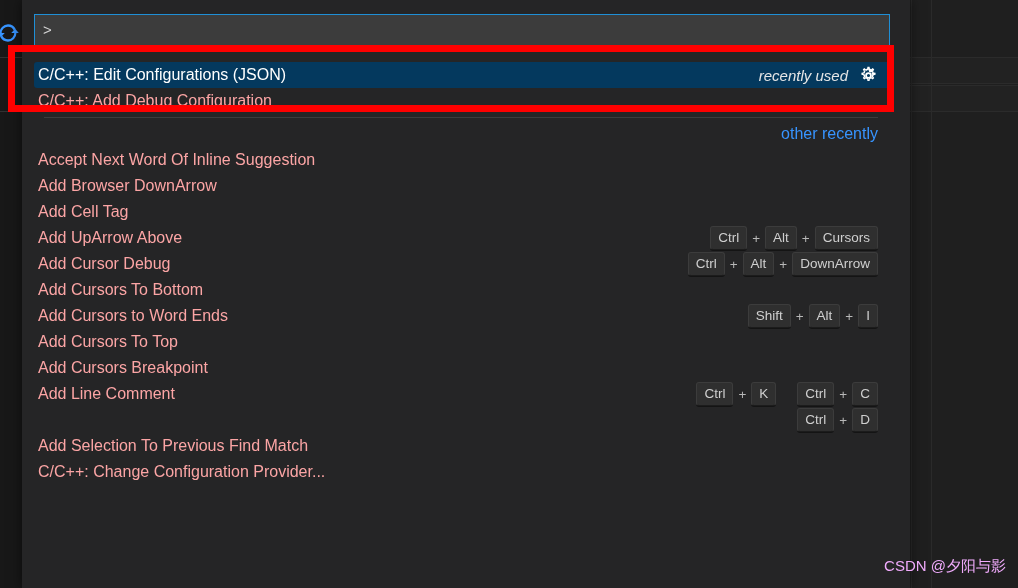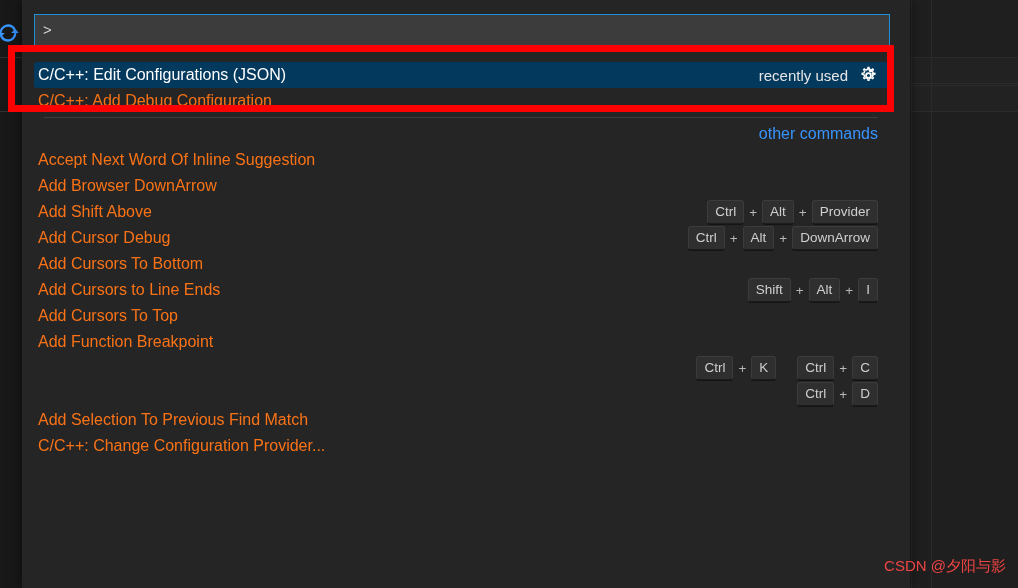--- a/index.html
+++ b/index.html
@@ -117,34 +117,35 @@
     align-items: center;
     padding: 0 12px 0 4px;
     box-sizing: border-box;
     border-radius: 3px;
   }
   .qp-row.selected {
     background: #04395e;
   }
   .qp-label {
     font-size: 16px;
-    color: #f97316;
+    color: #fca5a5;
     white-space: nowrap;
     flex: 0 0 auto;
   }
   .qp-row.selected .qp-label {
     color: #ffffff;
   }
   .qp-spacer { flex: 1 1 auto; }
 
   .qp-badge-area {
     display: flex;
     align-items: center;
     flex: 0 0 auto;
     gap: 5px;
+    font-style: italic;
   }
   .qp-recent {
     font-size: 15px;
     color: #e6e6e6;
     margin-right: 6px;
   }
   .gear {
     width: 19px;
     height: 19px;
     display: block;
@@ -215,21 +216,21 @@
     box-sizing: border-box;
     pointer-events: none;
   }
 
   
   #watermark {
     position: absolute;
     right: 12px;
     bottom: 12px;
     font-size: 15px;
-    color: #ef4444;
+    color: #f0abfc;
     white-space: nowrap;
   }
 </style>
 </head>
 <body>
 
 <div id="backdrop">
   <div class="bg-band" style="top:57px;height:25px;"></div>
   <div class="bg-band" style="top:85px;height:25px;"></div>
   <div class="bg-gutter-line" style="left:911px;"></div>
@@ -268,42 +269,45 @@
         </span>
       </span>
     </div>
 
     <div class="qp-row">
       <span class="qp-label">C/C++: Add Debug Configuration</span>
     </div>
 
     <div class="qp-sep-row">
       <span class="qp-sep-line"></span>
-      <span class="qp-sep-label">other commands</span>
+      <span class="qp-sep-label">other recently</span>
     </div>
 
     <div class="qp-row">
       <span class="qp-label">Accept Next Word Of Inline Suggestion</span>
     </div>
 
     <div class="qp-row">
       <span class="qp-label">Add Browser DownArrow</span>
     </div>
 
-
-    <div class="qp-row">
-      <span class="qp-label">Add Shift Above</span>
+    <div class="qp-row">
+      <span class="qp-label">Add Cell Tag</span>
+    </div>
+
+    <div class="qp-row">
+      <span class="qp-label">Add UpArrow Above</span>
       <span class="qp-spacer"></span>
       <span class="kb-group">
         <span class="kb-chunk">
           <span class="kb-key">Ctrl</span>
           <span class="kb-plus">+</span>
           <span class="kb-key">Alt</span>
           <span class="kb-plus">+</span>
-          <span class="kb-key">Provider</span>
+          <span class="kb-key">Cursors</span>
         </span>
       </span>
     </div>
 
     <div class="qp-row">
       <span class="qp-label">Add Cursor Debug</span>
       <span class="qp-spacer"></span>
       <span class="kb-group">
         <span class="kb-chunk">
           <span class="kb-key">Ctrl</span>
@@ -313,42 +317,43 @@
           <span class="kb-key">DownArrow</span>
         </span>
       </span>
     </div>
 
     <div class="qp-row">
       <span class="qp-label">Add Cursors To Bottom</span>
     </div>
 
     <div class="qp-row">
-      <span class="qp-label">Add Cursors to Line Ends</span>
+      <span class="qp-label">Add Cursors to Word Ends</span>
       <span class="qp-spacer"></span>
       <span class="kb-group">
         <span class="kb-chunk">
           <span class="kb-key">Shift</span>
           <span class="kb-plus">+</span>
           <span class="kb-key">Alt</span>
           <span class="kb-plus">+</span>
           <span class="kb-key">I</span>
         </span>
       </span>
     </div>
 
     <div class="qp-row">
       <span class="qp-label">Add Cursors To Top</span>
     </div>
 
     <div class="qp-row">
-      <span class="qp-label">Add Function Breakpoint</span>
-    </div>
-
-    <div class="qp-row">
+      <span class="qp-label">Add Cursors Breakpoint</span>
+    </div>
+
+    <div class="qp-row">
+      <span class="qp-label">Add Line Comment</span>
       <span class="qp-spacer"></span>
       <span class="kb-group">
         <span class="kb-chunk">
           <span class="kb-key">Ctrl</span>
           <span class="kb-plus">+</span>
           <span class="kb-key">K</span>
         </span>
         <span class="kb-chunk">
           <span class="kb-key">Ctrl</span>
           <span class="kb-plus">+</span>

